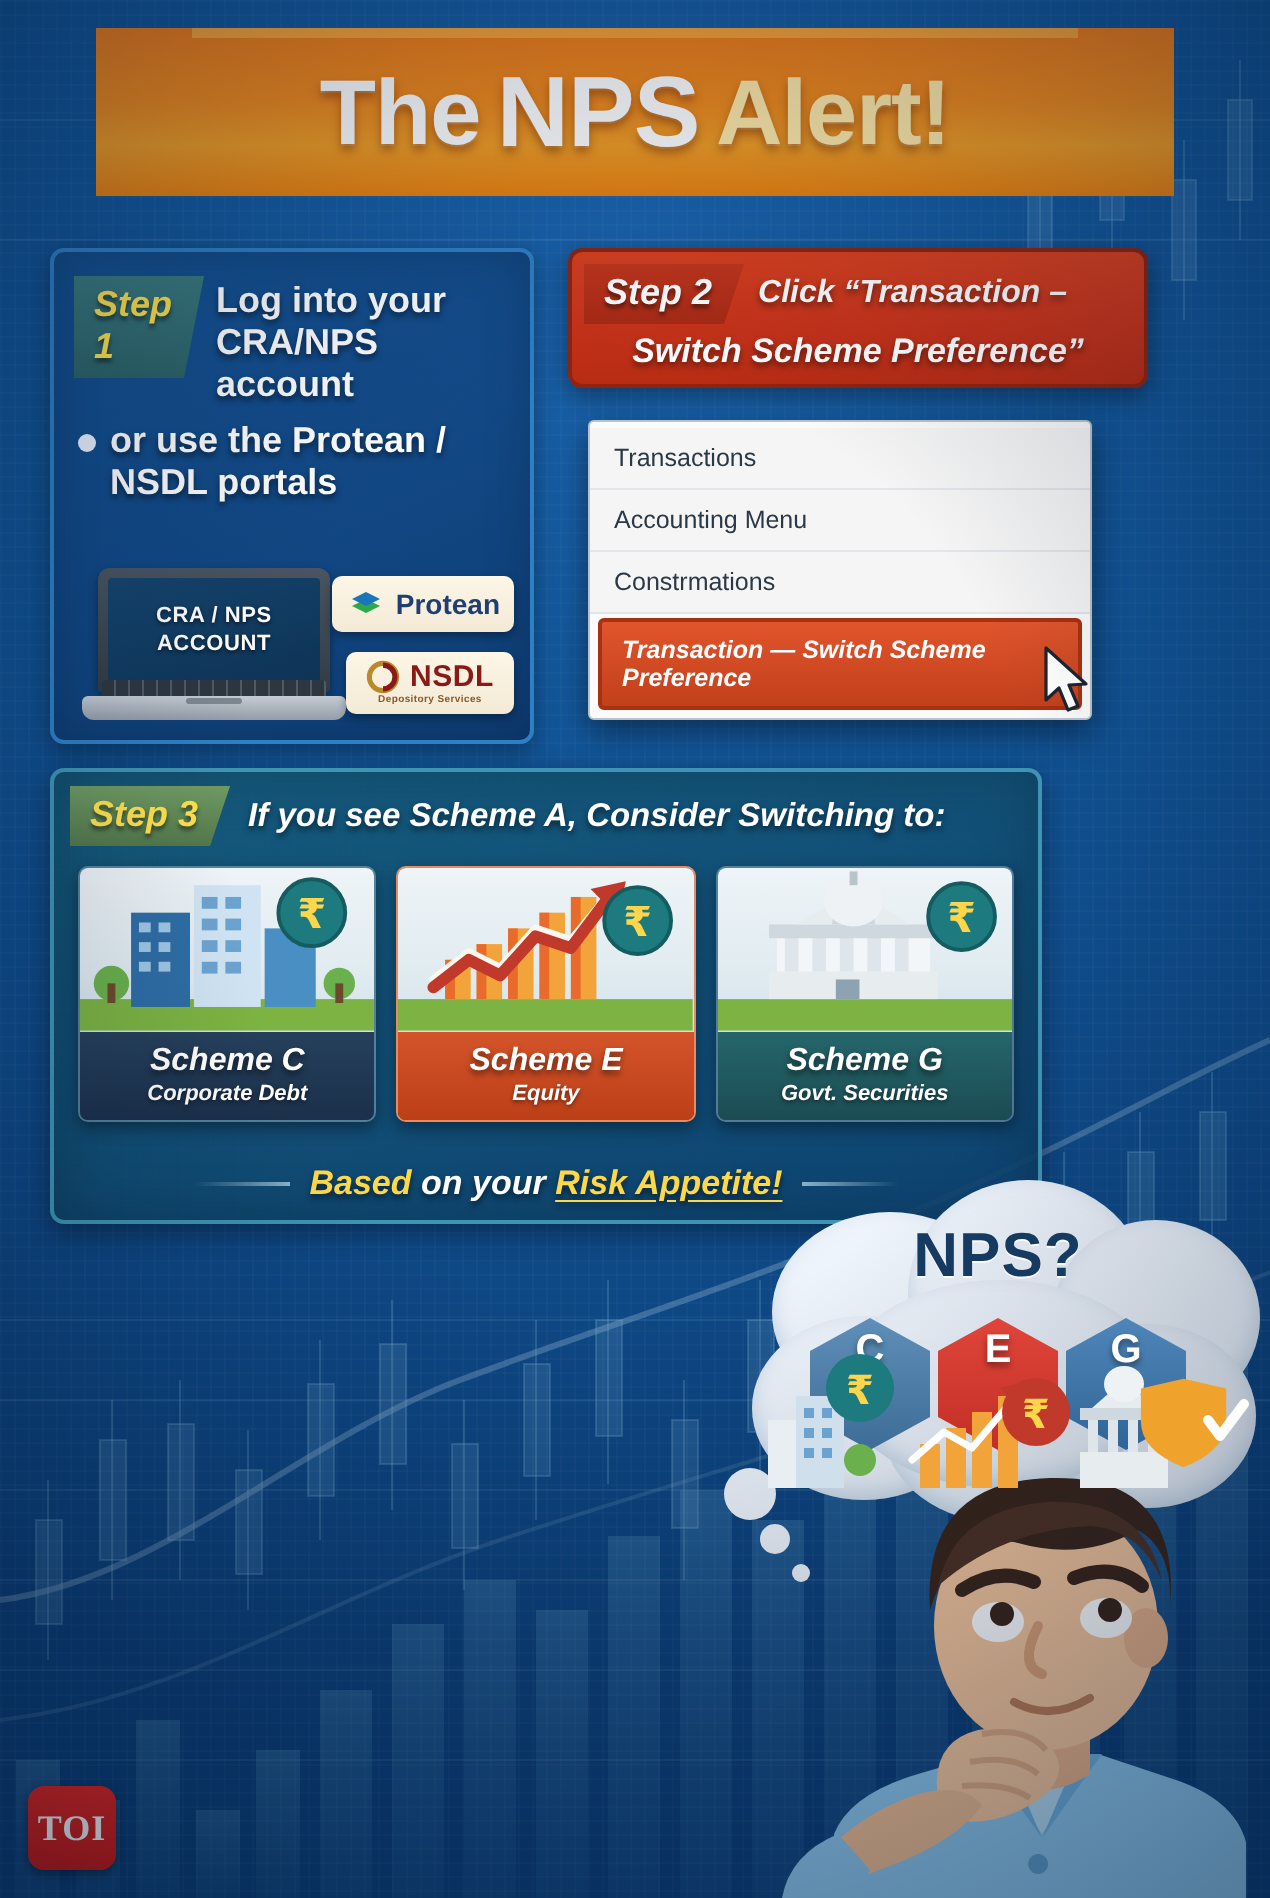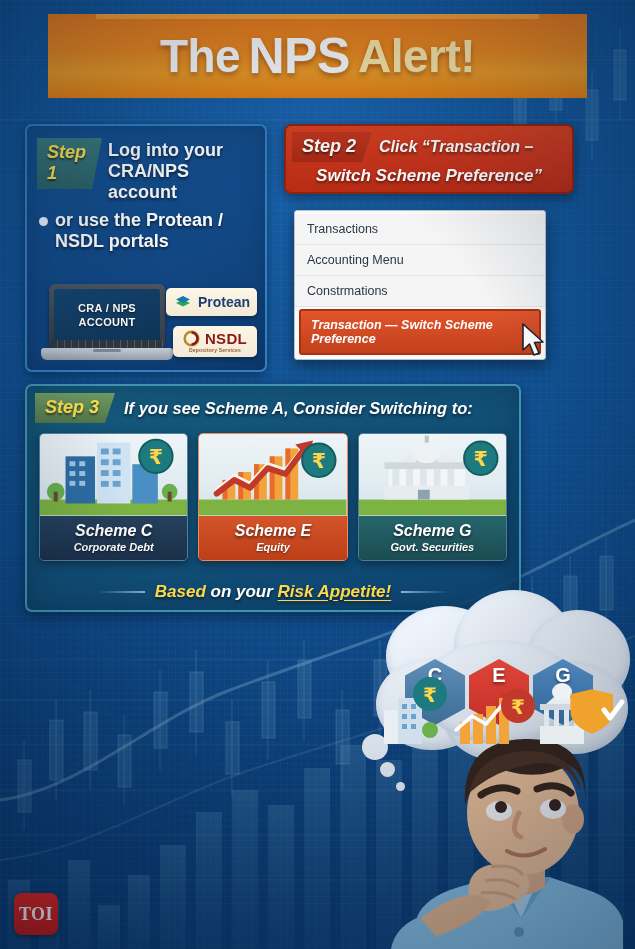--- a/index.html
+++ b/index.html
@@ -553,20 +553,21 @@
 
   <div id="bubble">
     <div class="cloud" style="left:18px;  top:10px;  width:118px; height:100px;"></div>
     <div class="cloud" style="left:86px;  top:-6px;  width:120px; height:112px;"></div>
     <div class="cloud" style="left:158px; top:14px;  width:104px; height:98px;"></div>
     <div class="cloud" style="left:8px;   top:62px;  width:112px; height:92px;"></div>
     <div class="cloud" style="left:74px;  top:72px;  width:124px; height:94px;"></div>
     <div class="cloud" style="left:152px; top:66px;  width:108px; height:92px;"></div>
     <div class="cloud" style="left:52px;  top:44px;  width:160px; height:104px;"></div>
 
+    <div class="nps-q">NPS?</div>
 
     <div class="badge-row">
       <div class="hexb c">
         <span>C</span>
       </div>
       <div class="hexb e">
         <span>E</span>
       </div>
       <div class="hexb g">
         <span>G</span>

